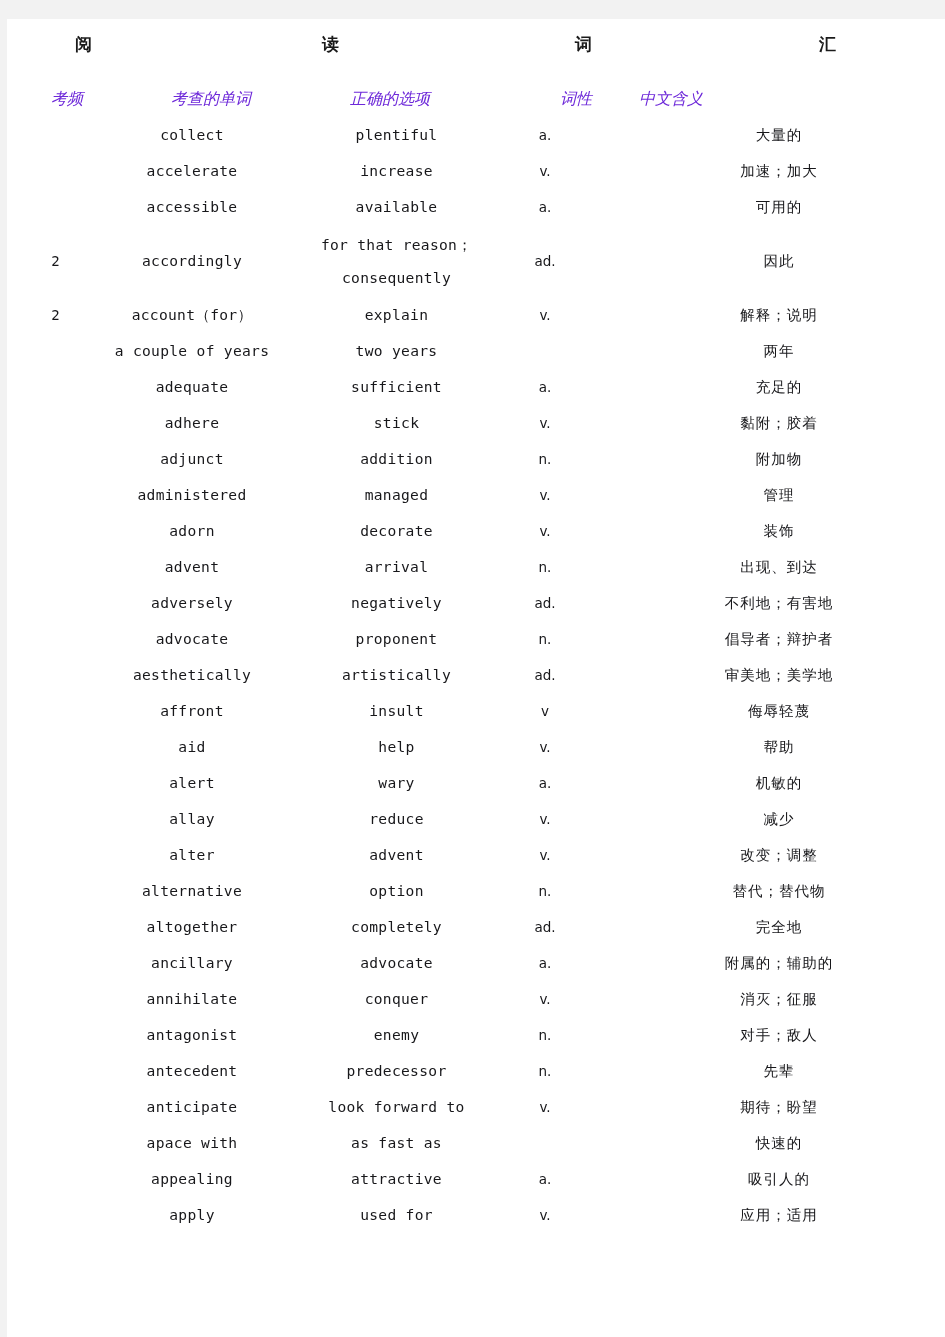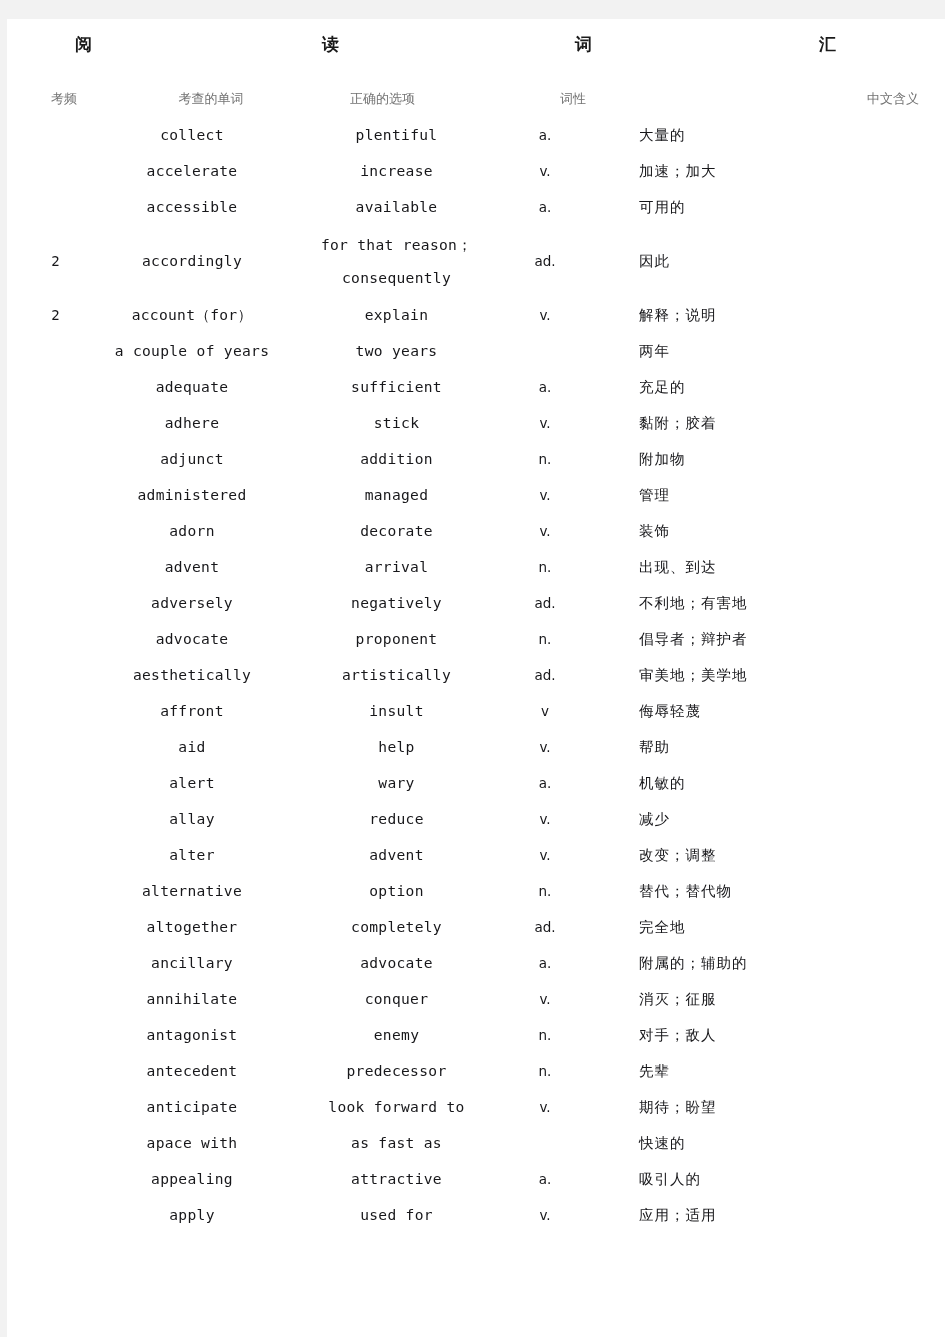--- a/index.html
+++ b/index.html
@@ -57,28 +57,29 @@
     border: none;
     vertical-align: middle;
     font-weight: normal;
     color: #17171a;
   }
 
   
   tr.header-row td {
     height: 36px;
     font-family: "DejaVu Sans", "Liberation Sans", sans-serif;
-    font-size: 13px;
-    color: #737373;
+    font-size: 16px;
+    color: #6d28d9;
+    font-style: italic;
   }
   tr.header-row td.h-freq { text-align: left;   padding-left: 44px; }
   tr.header-row td.h-word { text-align: center;   padding-left: 38px; }
   tr.header-row td.h-opt  { text-align: left;   padding-left: 56px; }
   tr.header-row td.h-pos  { text-align: left;   padding-left: 61px; }
-  tr.header-row td.h-mean { text-align: right;  padding-right: 26px; }
+  tr.header-row td.h-mean {  padding-right: 26px; }
 
   
   tr.data-row td {
     height: 36px;
     font-size: 15px;
   }
   tr.data-row td.cell-freq {
     text-align: center;
     font-family: "DejaVu Sans Mono", "Liberation Mono", monospace;
     font-size: 14px;
@@ -92,21 +93,21 @@
     letter-spacing: 0.3px;
     line-height: 34px;
   }
   tr.data-row td.cell-pos {
     text-align: center;
     font-family: "DejaVu Sans", "Liberation Sans", sans-serif;
     font-size: 13.5px;
     padding-right: 48px;
   }
   tr.data-row td.cell-meaning {
-    text-align: left;
+    text-align: center;
     font-family: "DejaVu Sans", "Liberation Sans", sans-serif;
     font-size: 14.5px;
     padding-right: 26px;
     letter-spacing: 1px;
   }
   tr.data-row.tall td { height: 72px; }
   tr.data-row.tall td.cell-option { line-height: 33px; }
 </style>
 </head>
 <body>

